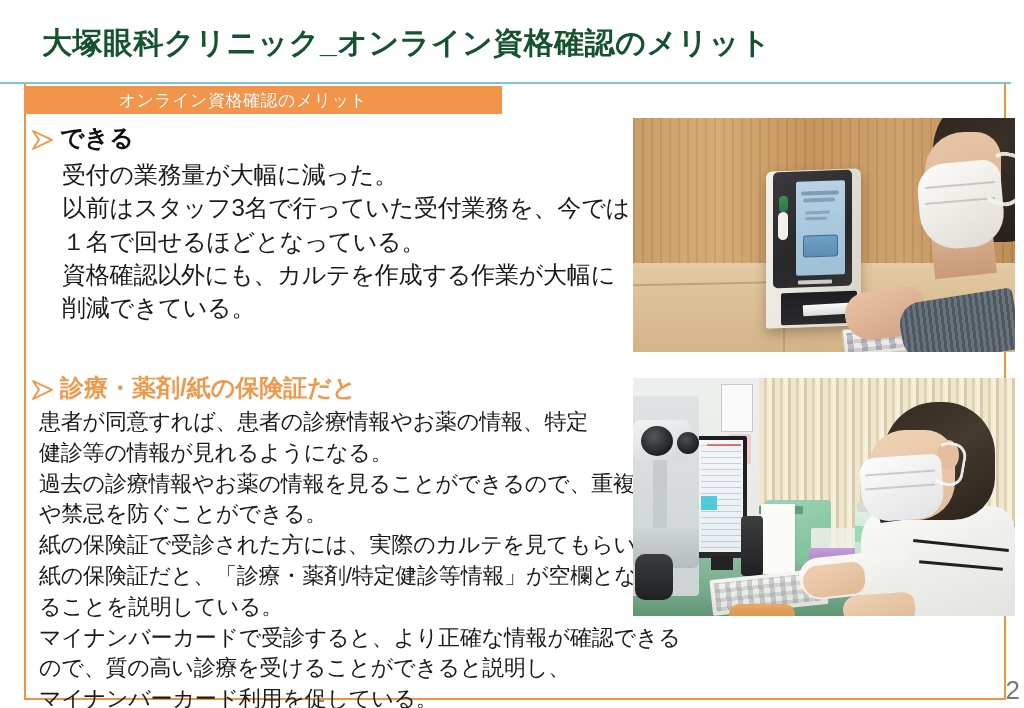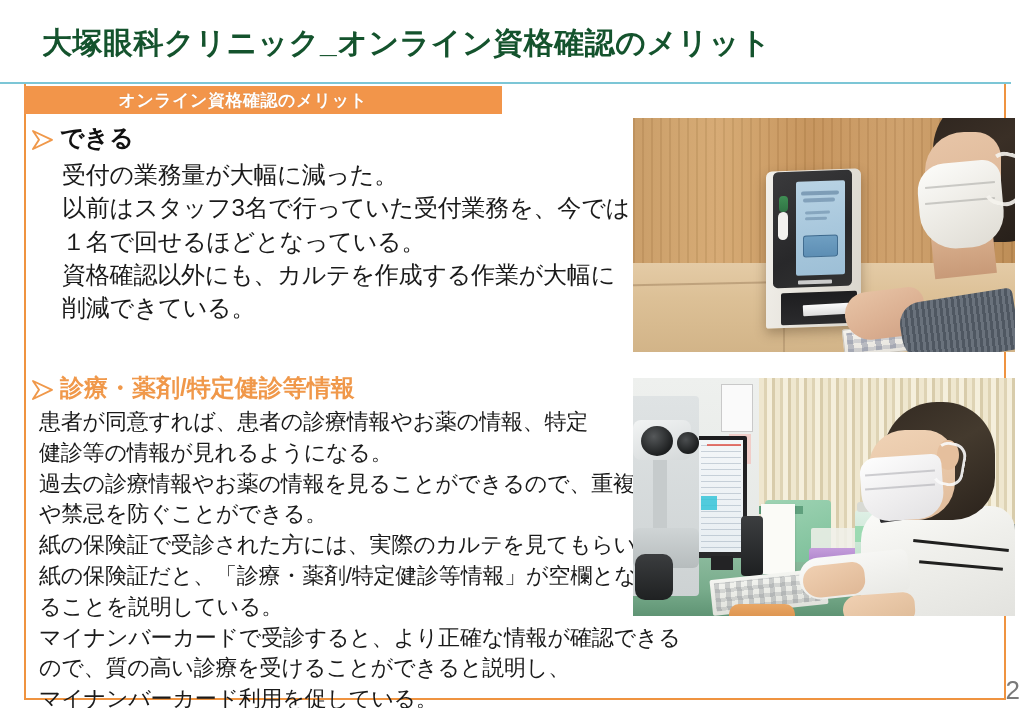--- a/index.html
+++ b/index.html
@@ -38,21 +38,21 @@
   }
 
   
   .banner{
     position:absolute;left:24px;top:86px;
     width:478px;height:28px;
     background:#f2954a;
     display:flex;align-items:center;justify-content:center;
   }
   .banner-label{
-    color:#ffffff;font-size:17px;font-weight:bold;
+    color:#ffffff;font-size:17px;font-weight:normal;
     letter-spacing:0.5px;
     text-shadow:0 0 1px rgba(0,0,0,.15);
     padding-right:40px;
   }
 
   
   .section{position:absolute;}
   .sec1{left:30px;top:124px;width:600px;}
   .sec2{left:30px;top:374px;width:610px;}
 
@@ -314,21 +314,21 @@
 １名で回せるほどとなっている。
 資格確認以外にも、カルテを作成する作業が大幅に
 削減できている。</div>
   </div>
 
   <div class="section sec2">
     <div class="heading">
       <svg class="bullet-arrow" viewBox="0 0 26 26">
         <path d="M3 4 L22 12.8 L3 22 L9 12.8 Z" fill="none" stroke="#f0984a" stroke-width="1.9" stroke-linejoin="round"></path>
       </svg>
-      <span class="head-orange">診療・薬剤/特定健診等情報</span>
+      <span class="head-orange">診療・薬剤/紙の保険証だと</span>
     </div>
     <div class="body-text">患者が同意すれば、患者の診療情報やお薬の情報、特定
 健診等の情報が見れるようになる。
 過去の診療情報やお薬の情報を見ることができるので、重複
 や禁忌を防ぐことができる。
 紙の保険証で受診された方には、実際のカルテを見てもらい、
 紙の保険証だと、「診療・薬剤/特定健診等情報」が空欄とな
 ることを説明している。
 マイナンバーカードで受診すると、より正確な情報が確認できる
 ので、質の高い診療を受けることができると説明し、

